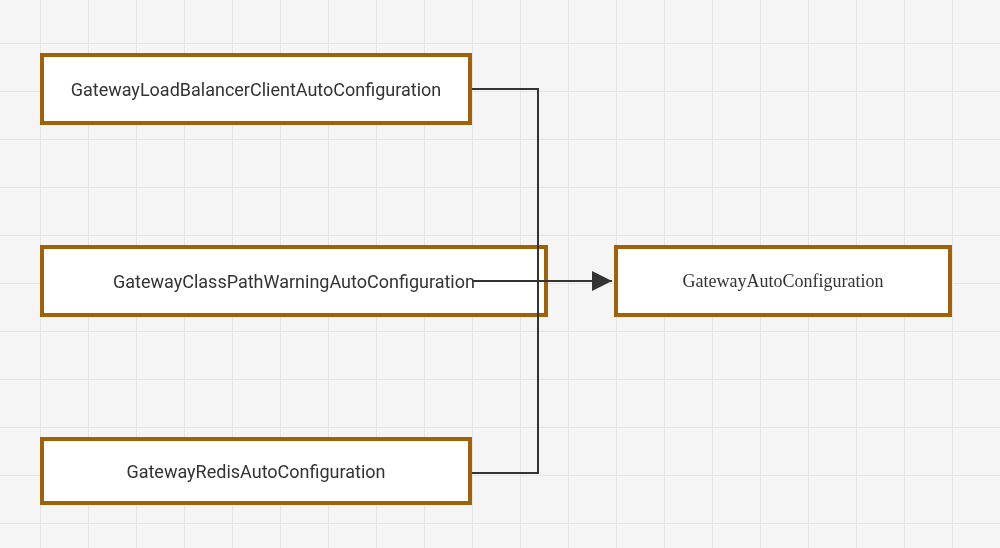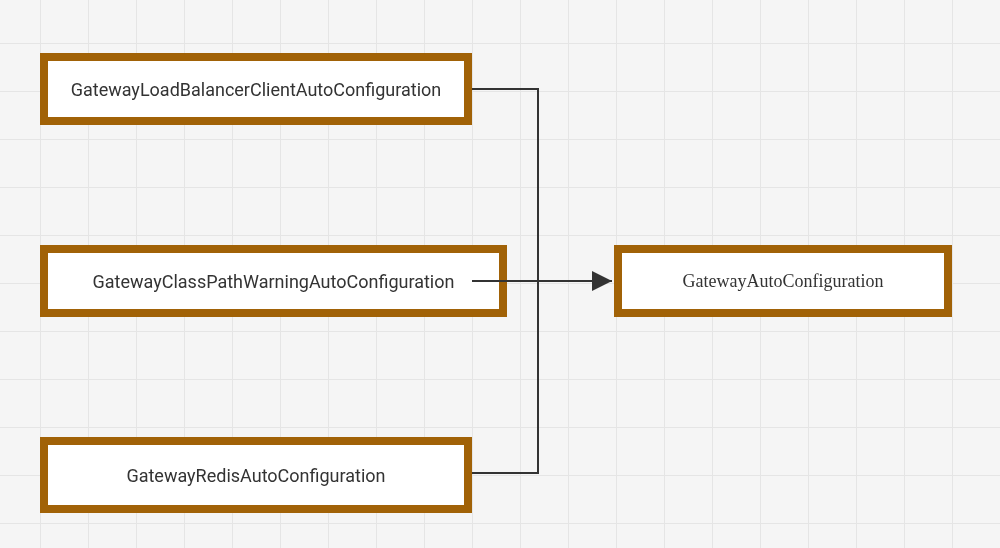--- a/index.html
+++ b/index.html
@@ -23,46 +23,46 @@
       height: 100%;
       background-image: 
         linear-gradient(to right, #e5e5e5 1px, transparent 1px),
         linear-gradient(to bottom, #e5e5e5 1px, transparent 1px);
       background-size: 48px 48px;
       background-position: -8px -5px;
     }
     .node {
       position: absolute;
       background: #ffffff;
-      border: 8px solid #a16207;
+      border: 4px solid #a16207;
       display: flex;
       align-items: center;
       justify-content: center;
       font-size: 18px;
       color: #333333;
       text-align: center;
       padding: 0 10px;
     }
     .node-load-balancer {
       left: 40px;
       top: 53px;
       width: 432px;
       height: 72px;
     }
     .node-classpath {
       left: 40px;
       top: 245px;
-      width: 467px;
+      width: 508px;
       height: 72px;
     }
     .node-redis {
       left: 40px;
       top: 437px;
       width: 432px;
-      height: 76px;
+      height: 68px;
     }
     .node-auto {
       left: 614px;
       top: 245px;
       width: 338px;
       height: 72px;
       font-family: Liberation Serif, serif;
     }
     svg.connectors {
       position: absolute;

